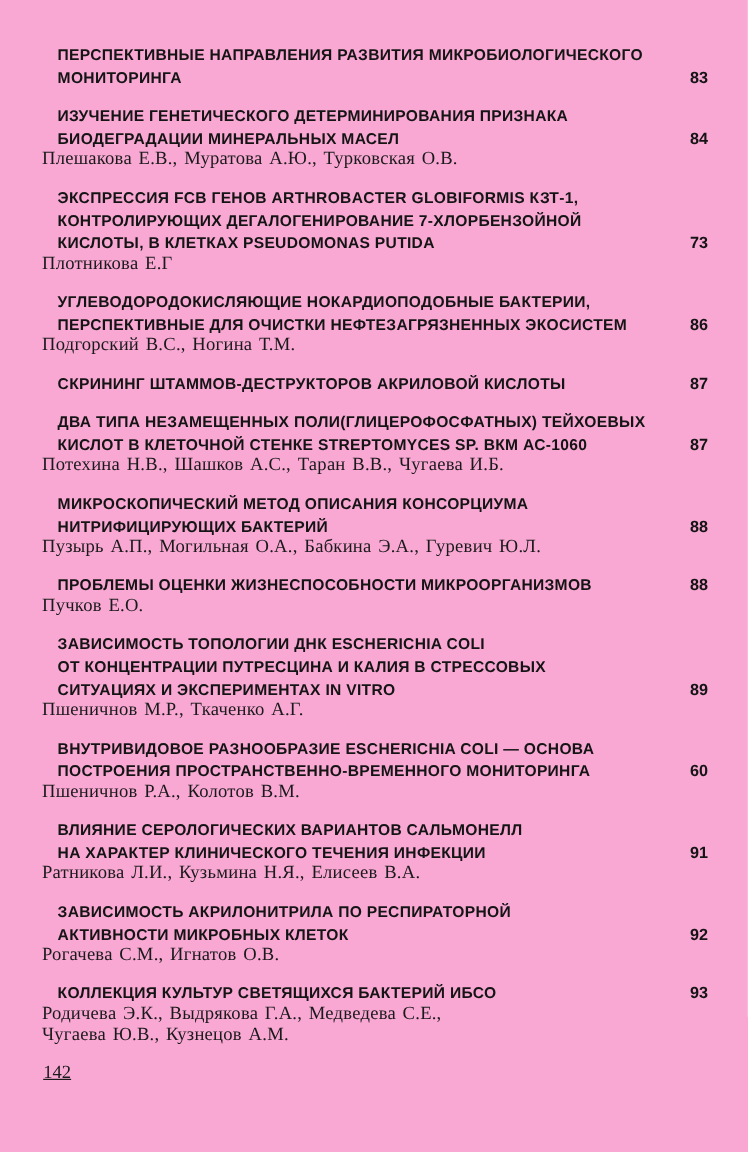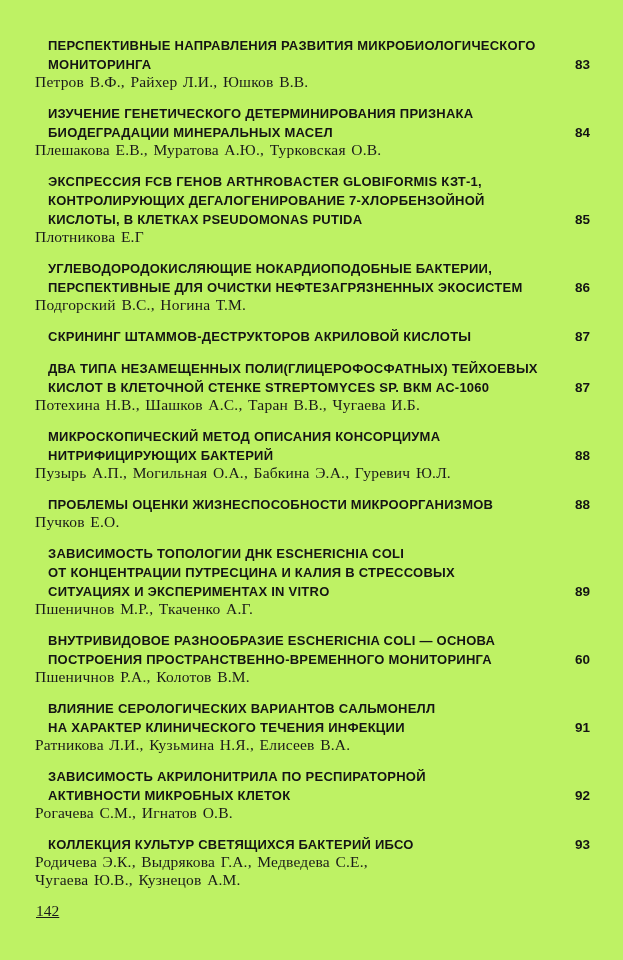--- a/index.html
+++ b/index.html
@@ -13,21 +13,21 @@
     overflow: hidden;
     font-family: "Liberation Sans", sans-serif;
     color: #151515;
   }
   .page {
     position: relative;
     box-sizing: border-box;
     width: 623px;
     height: 960px;
     padding: 36px 33px 0 35px;
-    background: #bef264;
+    background: #f9a8d4;
   }
   .toc-entry {
     margin-bottom: 13px;
   }
   .title-row {
     position: relative;
     padding-left: 13px;
     padding-right: 46px;
   }
   .entry-title {
@@ -75,38 +75,37 @@
 <body>
 
 <div class="page">
   <div id="toc-list">
   <div class="toc-entry">
     <div class="title-row">
       <div class="entry-title">ПЕРСПЕКТИВНЫЕ НАПРАВЛЕНИЯ РАЗВИТИЯ МИКРОБИОЛОГИЧЕСКОГО
 МОНИТОРИНГА</div>
       <div class="entry-page">83</div>
     </div>
-    <div class="entry-authors">Петров В.Ф., Райхер Л.И., Юшков В.В.</div>
   </div>
 
   <div class="toc-entry">
     <div class="title-row">
       <div class="entry-title">ИЗУЧЕНИЕ ГЕНЕТИЧЕСКОГО ДЕТЕРМИНИРОВАНИЯ ПРИЗНАКА
 БИОДЕГРАДАЦИИ МИНЕРАЛЬНЫХ МАСЕЛ</div>
       <div class="entry-page">84</div>
     </div>
     <div class="entry-authors">Плешакова Е.В., Муратова А.Ю., Турковская О.В.</div>
   </div>
 
   <div class="toc-entry">
     <div class="title-row">
       <div class="entry-title">ЭКСПРЕССИЯ FCB ГЕНОВ ARTHROBACTER GLOBIFORMIS КЗТ-1,
 КОНТРОЛИРУЮЩИХ ДЕГАЛОГЕНИРОВАНИЕ 7-ХЛОРБЕНЗОЙНОЙ
 КИСЛОТЫ, В КЛЕТКАХ PSEUDOMONAS PUTIDA</div>
-      <div class="entry-page">85</div>
+      <div class="entry-page">73</div>
     </div>
     <div class="entry-authors">Плотникова Е.Г</div>
   </div>
 
   <div class="toc-entry">
     <div class="title-row">
       <div class="entry-title">УГЛЕВОДОРОДОКИСЛЯЮЩИЕ НОКАРДИОПОДОБНЫЕ БАКТЕРИИ,
 ПЕРСПЕКТИВНЫЕ ДЛЯ ОЧИСТКИ НЕФТЕЗАГРЯЗНЕННЫХ ЭКОСИСТЕМ</div>
       <div class="entry-page">86</div>
     </div>

